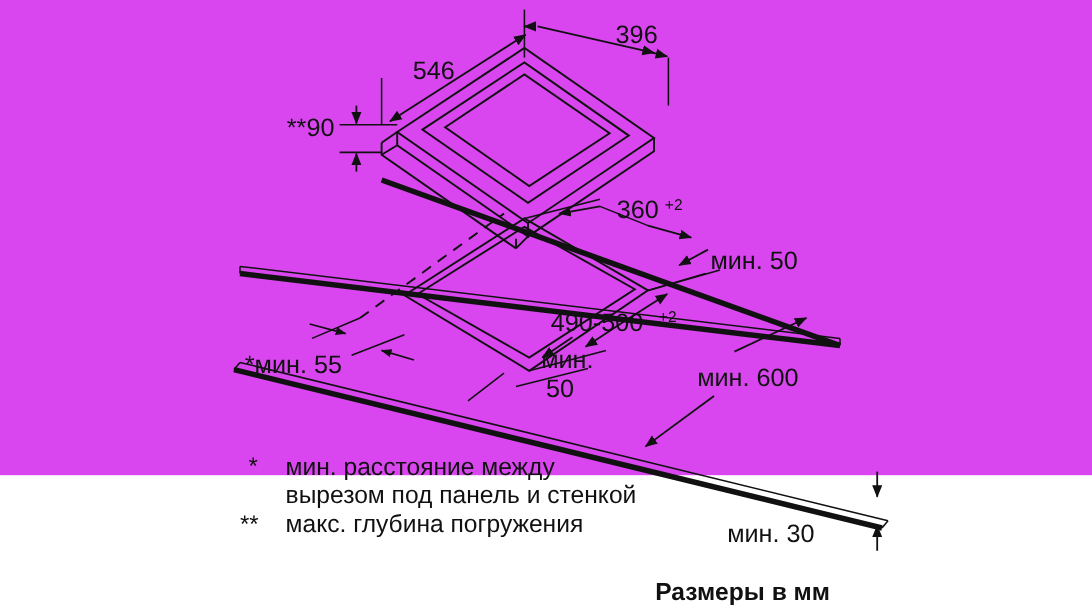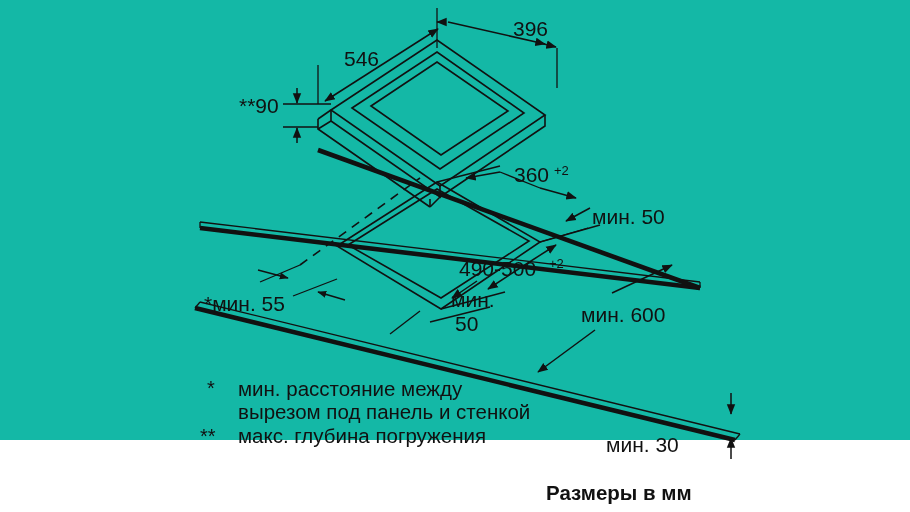--- a/index.html
+++ b/index.html
@@ -9,22 +9,22 @@
   }
   body {
     width: 910px;
     height: 512px;
     overflow: hidden;
     font-family: "Liberation Sans", sans-serif;
   }
   #stage {
     position: relative;
     width: 910px;
-    height: 440px;
-    background: #14b8a6;
+    height: 396px;
+    background: #d946ef;
   }
   svg#drawing {
     position: absolute;
     left: 0;
     top: 0;
     width: 910px;
     height: 512px;
     display: block;
   }
   .solid {

